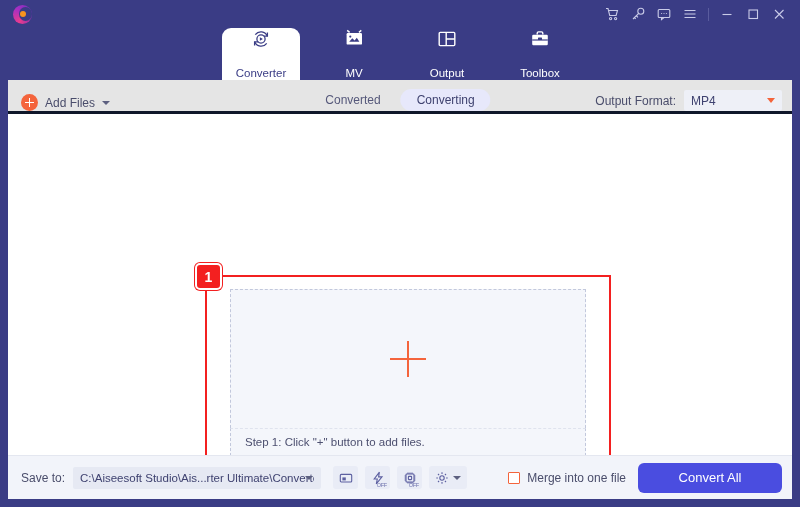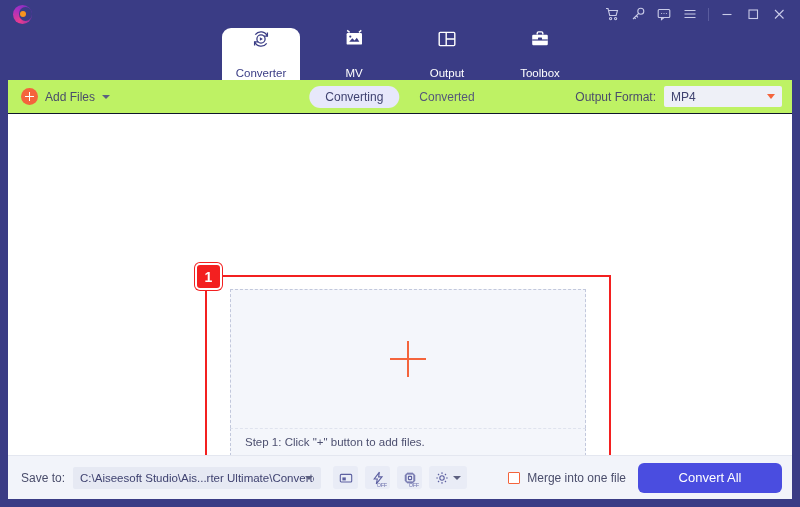--- a/index.html
+++ b/index.html
@@ -122,24 +122,24 @@
     background: #ffffff;
     margin: 0 8px 8px 8px;
     display: flex;
     flex-direction: column;
     overflow: hidden;
   }
 
   
   .toolbar {
     height: 34px;
-    background: #bef264;
-    border-bottom: 1px solid #0f172a;
-    display: flex;
-    align-items: center;
+    background: #e5e5e5;
+    border-bottom: 3px solid #0f172a;
+    display: flex;
+    align-items: flex-end;
     position: relative;
     flex: 0 0 auto;
   }
   .add-files {
     display: flex; align-items: center; gap: 7px;
     margin-left: 13px;
   }
   .plus-circle {
     width: 17px; height: 17px;
     border-radius: 50%;
@@ -183,21 +183,21 @@
 
   .outfmt {
     position: absolute;
     right: 10px;
     display: flex;
     align-items: center;
     gap: 8px;
   }
   .outfmt-label { font-size: 12px; color: #4a4d6b; }
   .outfmt-select {
-    width: 118px;
+    width: 98px;
     height: 21px;
     background: #eef0f7;
     border-radius: 2px;
     display: flex;
     align-items: center;
     padding: 0 7px;
     position: relative;
   }
   .outfmt-value { font-size: 12px; color: #3f4270; }
   .caret-orange {
@@ -512,22 +512,22 @@
 
     <div class="toolbar">
 
       <div class="add-files">
         <span class="plus-circle"></span>
         <span class="add-files-label">Add Files</span>
         <span class="caret-dark"></span>
       </div>
 
       <div class="seg-group">
+        <div class="seg">Converted</div>
         <div class="seg active">Converting</div>
-        <div class="seg">Converted</div>
       </div>
 
       <div class="outfmt">
         <span class="outfmt-label">Output Format:</span>
         <div class="outfmt-select">
           <span class="outfmt-value">MP4</span>
           <span class="caret-orange"></span>
         </div>
       </div>
     </div>

